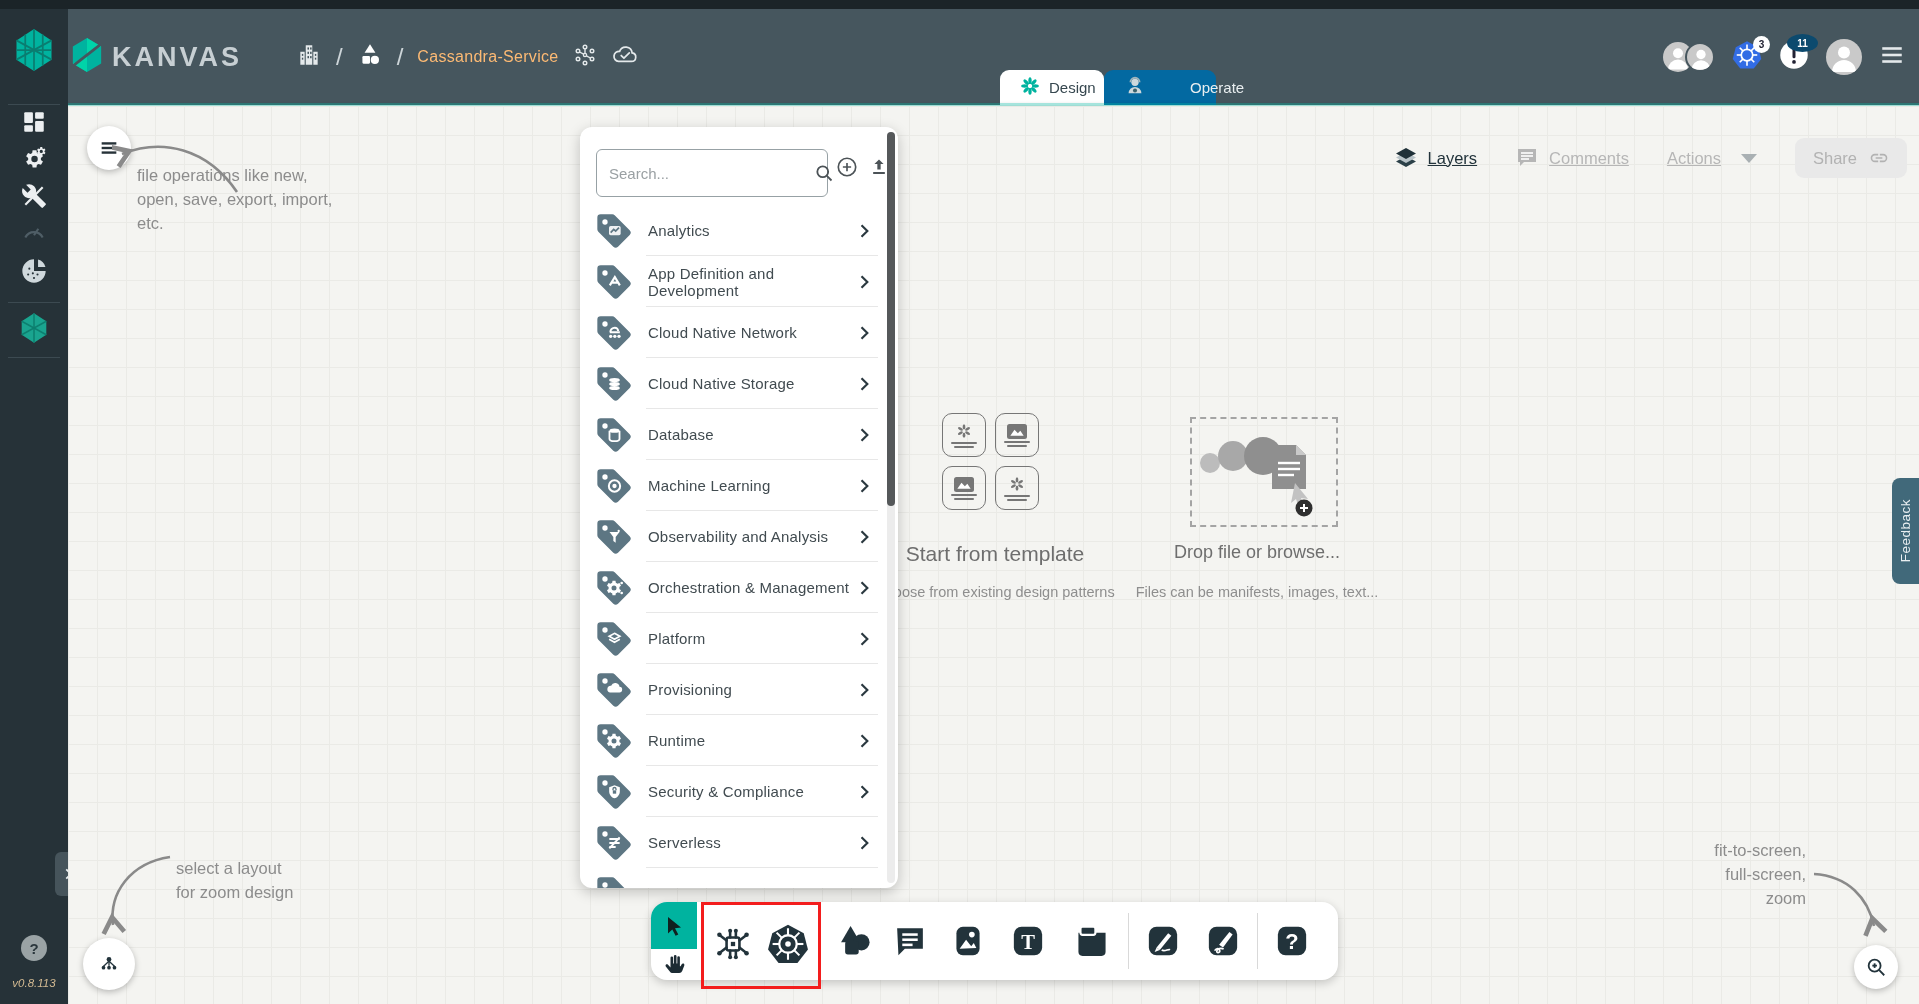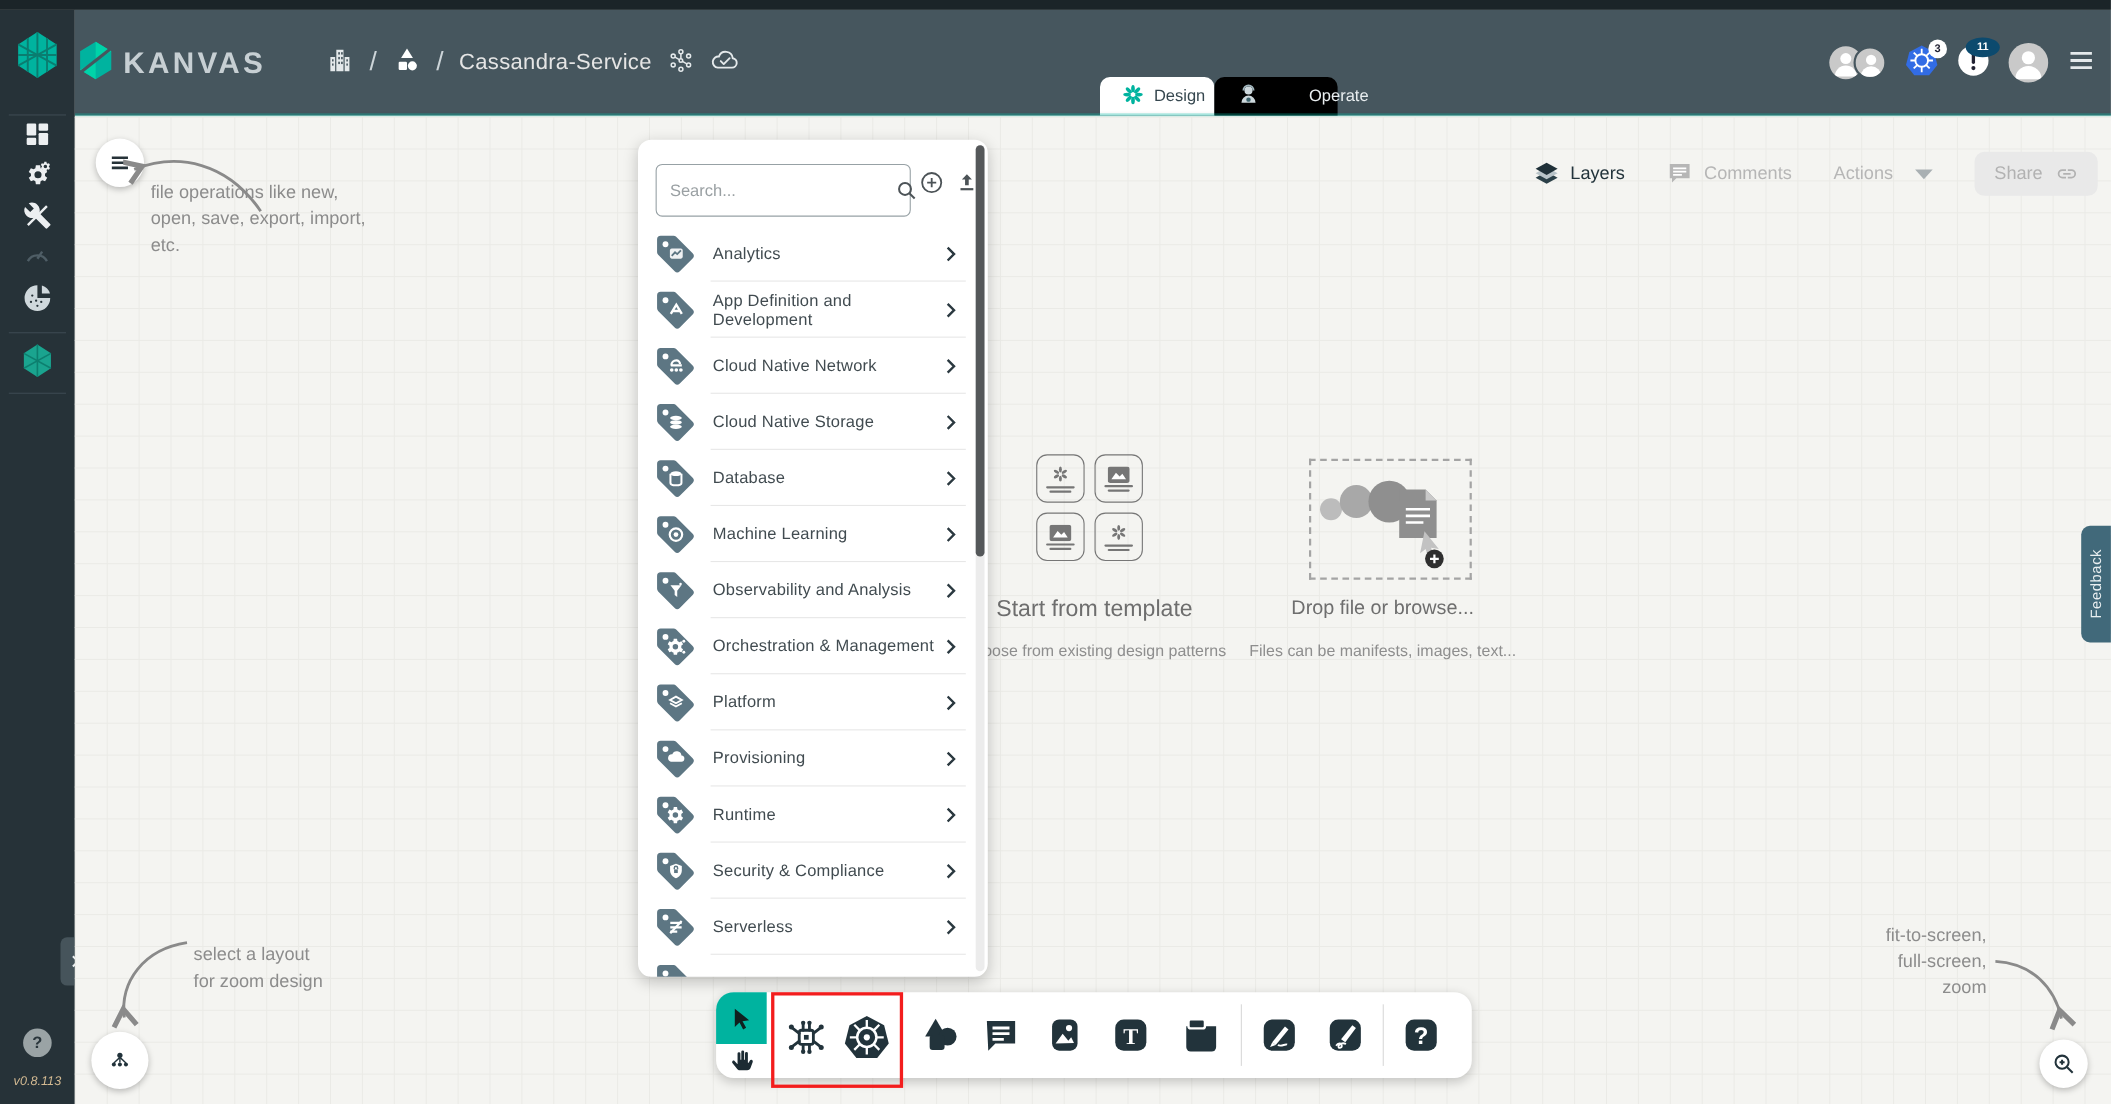--- a/index.html
+++ b/index.html
@@ -9,28 +9,28 @@
 
   
   #topstrip { left:0; top:0; width:1919px; height:9px; background:#1b2428; }
   #header { left:68px; top:9px; width:1851px; height:96px; background:#46565e; }
   #header-accent { left:68px; top:103px; width:1851px; height:3px;
      background:rgba(0,179,159,.35); box-shadow:0 2px 4px rgba(0,0,0,.25); }
   #logo-wrap { position:absolute; left:2px; top:0; height:96px; display:flex; align-items:center; gap:8px; }
   #logotype { font-size:27px; font-weight:bold; letter-spacing:3px; color:#c7cfd3; }
   #breadcrumb { position:absolute; left:228px; top:0; height:96px; display:flex; align-items:center; gap:14px; color:#dde3e6; }
   .crumb-sep { font-size:24px; font-weight:300; color:#cdd5d9; }
-  #project-name { font-size:20px; color:#e5e5e5; letter-spacing:.3px; }
+  #project-name { font-size:16px; color:#fdba74; letter-spacing:.3px; }
 
   
   #mode-tabs { position:absolute; left:932px; top:35px; height:61px; display:flex; align-items:flex-end; }
   .tab { height:35px; display:flex; align-items:center; gap:9px; padding:0 20px;
      border-radius:9px 9px 0 0; font-size:15px; }
   .tab.design { background:#ffffff; color:#36474f; width:104px; }
-  .tab.operate { background:#000000; color:#e9eef0; width:112px;gap:44px; }
+  .tab.operate { background:#0369a1; color:#e9eef0; width:112px;gap:44px; }
 
   
   #header-right { position:absolute; right:14px; top:0; height:96px; display:flex; align-items:center; gap:17px; }
   .avatar { border-radius:50%; background:#c9c9c9; position:relative; overflow:hidden; }
   .avatar svg { position:absolute; left:0; top:0; }
   .badge { position:absolute; border-radius:50%; font-size:10px; font-weight:bold;
      display:flex; align-items:center; justify-content:center; }
   .badge.white { background:#fff; color:#223; width:17px; height:17px; }
   .badge.red { background:#0c4a6e; color:#fff; width:31px; height:18px; }
 
@@ -57,21 +57,21 @@
      background:#fff; box-shadow:0 2px 6px rgba(0,0,0,.25);
      display:flex; align-items:center; justify-content:center; }
 
   .annotation { color:#8c8c8c; font-size:16.5px; line-height:24px; }
   #note-fileops { left:137px; top:163px; }
   #note-layout  { left:176px; top:856px; }
   #note-zoom    { left:1624px; top:838px; width:182px; text-align:right; }
 
   
   #action-row { position:absolute; top:138px; right:12px; height:40px; display:flex; align-items:center; gap:38px; }
-  .act-item { display:flex; align-items:center; gap:10px; font-size:16.5px; }
+  .act-item { display:flex; align-items:center; gap:10px; font-size:16.5px;text-decoration:underline; }
   #layers-btn { color:#22333b; }
   #comments-btn, #actions-btn { color:#b6b6b6; }
   #share-btn { background:#e9e9e9; border-radius:9px; width:112px; height:40px;
      display:flex; align-items:center; justify-content:center; gap:12px; color:#b2b2b2; font-size:16.5px; }
   .caret-down { width:0; height:0; border-left:8px solid transparent; border-right:8px solid transparent;
      border-top:9px solid #a9b0b3; }
 
   
   #template-grid { left:942px; top:413px; display:grid; grid-template-columns:44px 44px; gap:9px; }
   .tcard { width:44px; height:44px; border:1.5px solid #767676; border-radius:10px;

